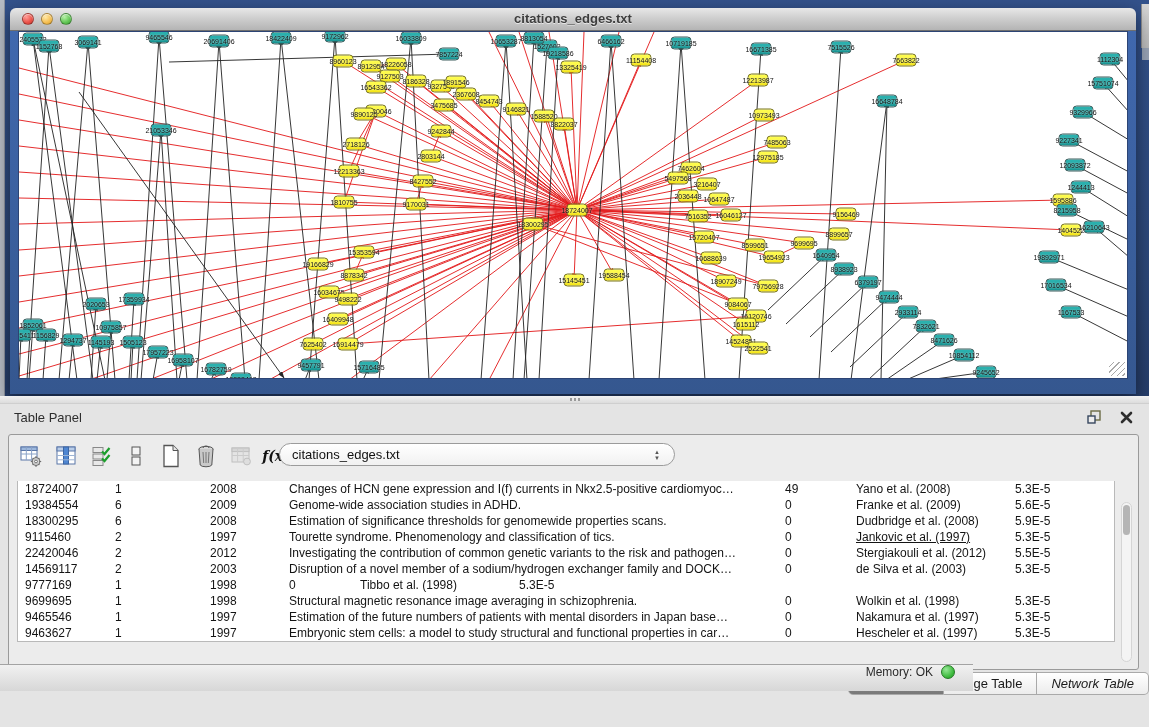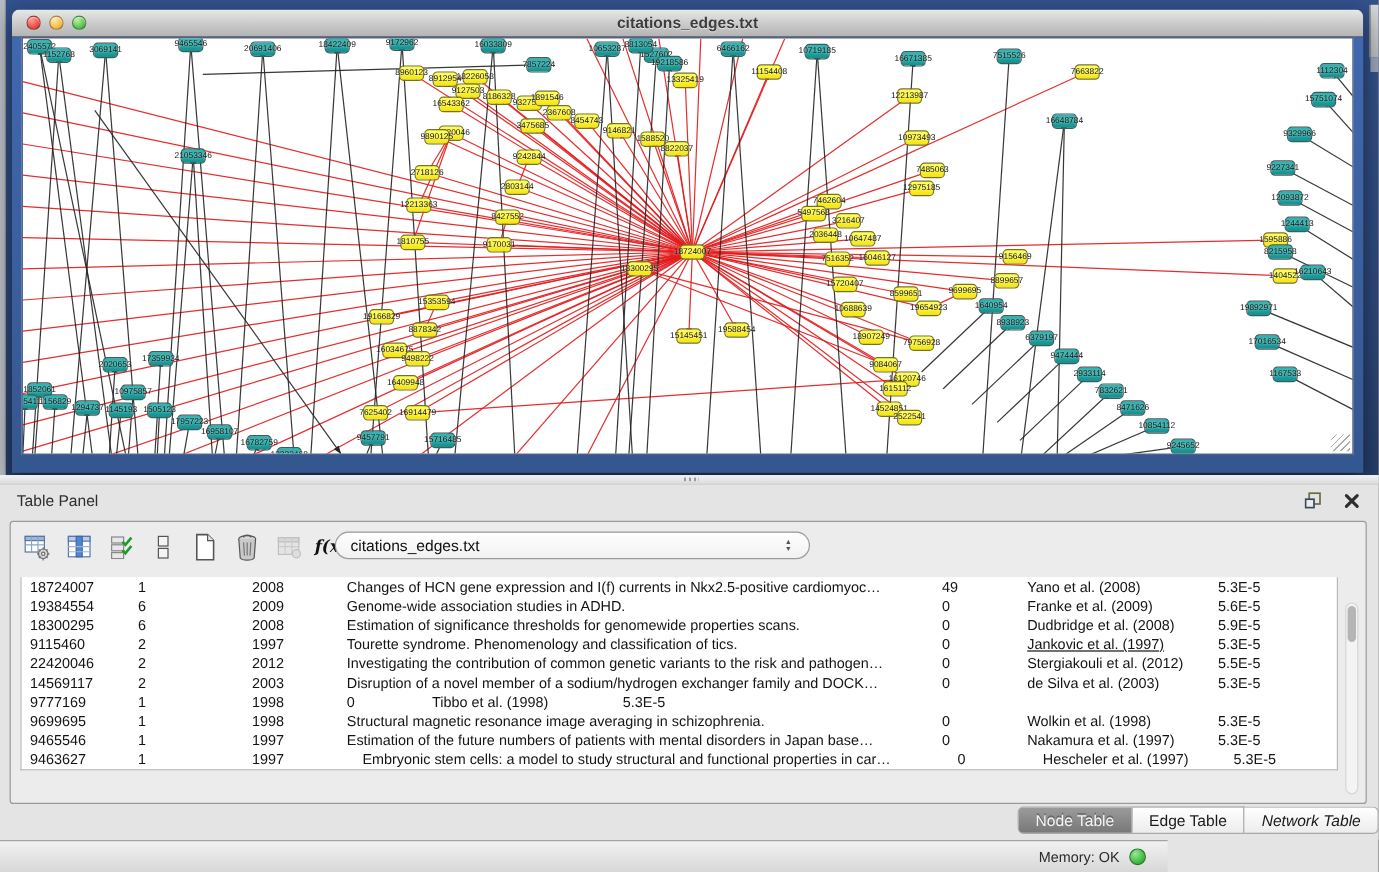--- a/index.html
+++ b/index.html
@@ -75,23 +75,23 @@
   .vscroll{position:absolute;right:6px;top:67px;width:11px;height:160px;background:#f4f4f4;border:1px solid #d5d5d5;border-radius:6px;box-sizing:border-box;}
   .vthumb{position:absolute;left:1px;top:2px;width:7px;height:30px;border-radius:4px;background:#b5b5b5;}
 
   .tabs{position:absolute;left:0;right:0;top:276px;display:flex;justify-content:flex-end;}
   .tab{height:21px;line-height:21px;font-size:13px;padding:0 14px;background:linear-gradient(180deg,#ffffff,#ececec);
        border:1px solid #a9a9a9;border-left:none;color:#1a1a1a;}
   .tab:first-child{border-left:1px solid #a9a9a9;border-radius:5px 0 0 5px;}
   .tab:last-child{border-radius:0 5px 5px 0;font-style:italic;}
   .tab.sel{background:linear-gradient(180deg,#9b9b9b,#787878);color:#f5f5f5;text-shadow:0 -1px 0 rgba(0,0,0,.3);}
 
-  .statusbar{position:absolute;left:0;top:700px;width:973px;height:27px;
+  .statusbar{position:absolute;left:0;top:664px;width:973px;height:27px;
              background:linear-gradient(180deg,#f1f1f1,#d7d7d7);border-top:1px solid #a3a3a3;
-             display:flex;align-items:center;justify-content:flex-end;box-sizing:border-box;padding-right:18px;gap:8px;}
+             display:flex;align-items:flex-start;justify-content:flex-end;box-sizing:border-box;padding-right:18px;gap:8px;}
   .mem-label{font-size:12px;color:#2b2b2b;}
   .mem-dot{width:14px;height:14px;border-radius:50%;border:1px solid #247a24;box-sizing:border-box;
            background:radial-gradient(circle at 35% 30%,#97e897,#3cb93c 65%,#2a962a);}
 </style>
 </head>
 <body>
 
 <div class="screen">
 
   <div class="desktop">
@@ -823,21 +823,21 @@
               <div class="td" style="width: 79px;">1997</div>
               <div class="td" style="width: 496px;">Estimation of the future numbers of patients with mental disorders in Japan base…</div>
               <div class="td" style="width: 71px;">0</div>
               <div class="td" style="width: 159px;">Nakamura et al. (1997)</div>
               <div class="td" style="width: 93px;">5.3E-5</div>
             </div>
             <div class="tr">
               <div class="td" style="width: 90px;">9463627</div>
               <div class="td" style="width: 95px;">1</div>
               <div class="td" style="width: 79px;">1997</div>
-              <div class="td" style="width: 496px; margin-left: 13px;">Embryonic stem cells: a model to study structural and functional properties in car…</div>
+              <div class="td" style="width: 496px;">Embryonic stem cells: a model to study structural and functional properties in car…</div>
               <div class="td" style="width: 71px;">0</div>
               <div class="td" style="width: 159px;">Hescheler et al. (1997)</div>
               <div class="td" style="width: 93px;">5.3E-5</div>
             </div>
           </div>
       </div>
       <div class="vscroll">
         <div class="vthumb"></div>
       </div>
     </div>

